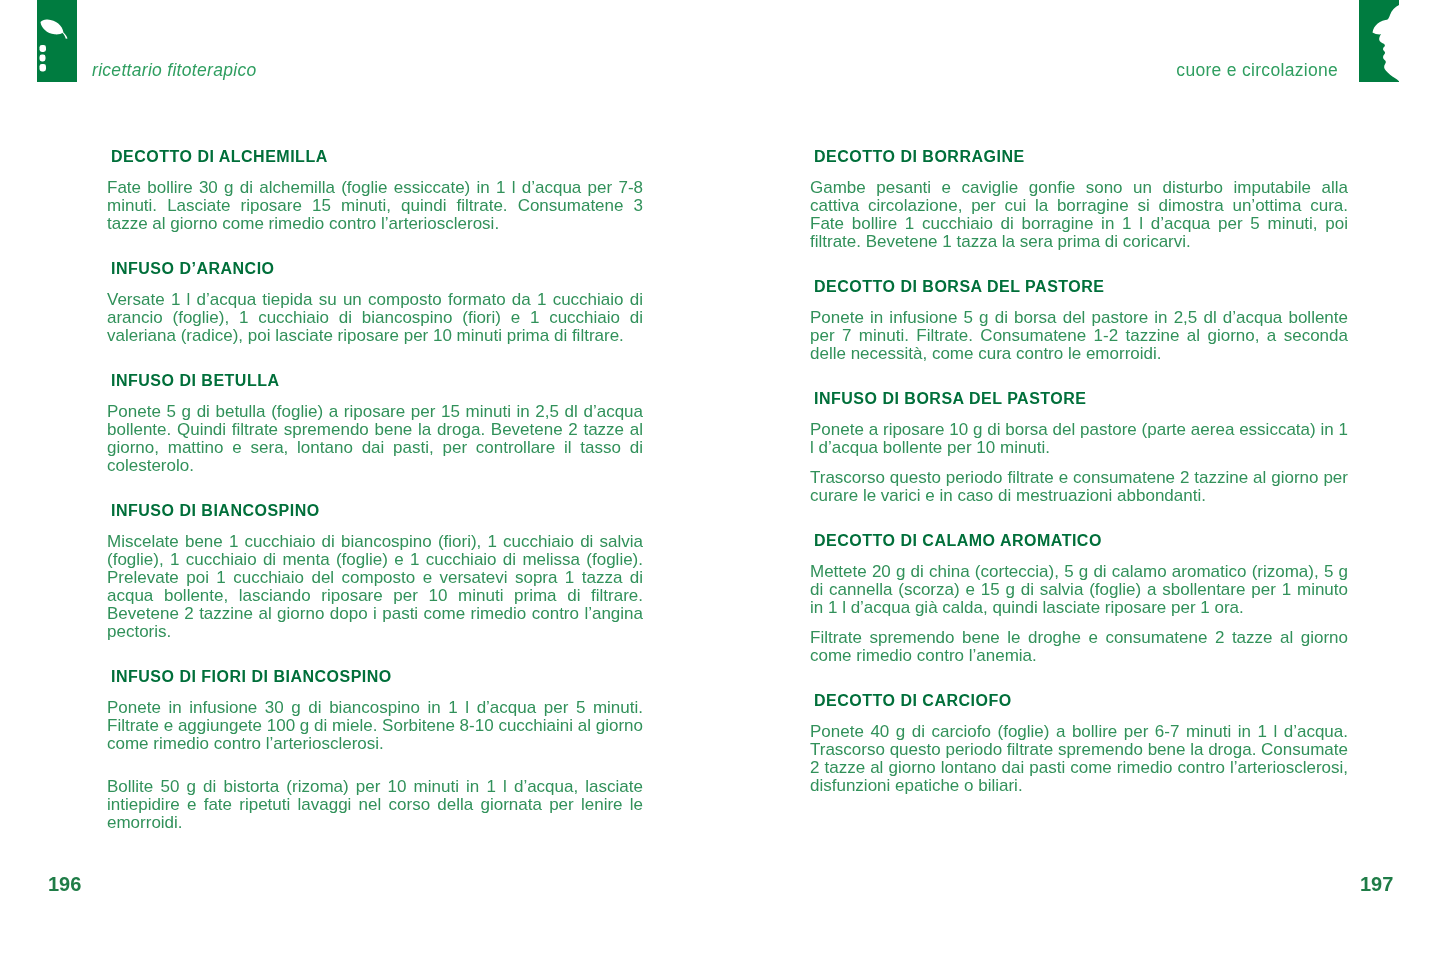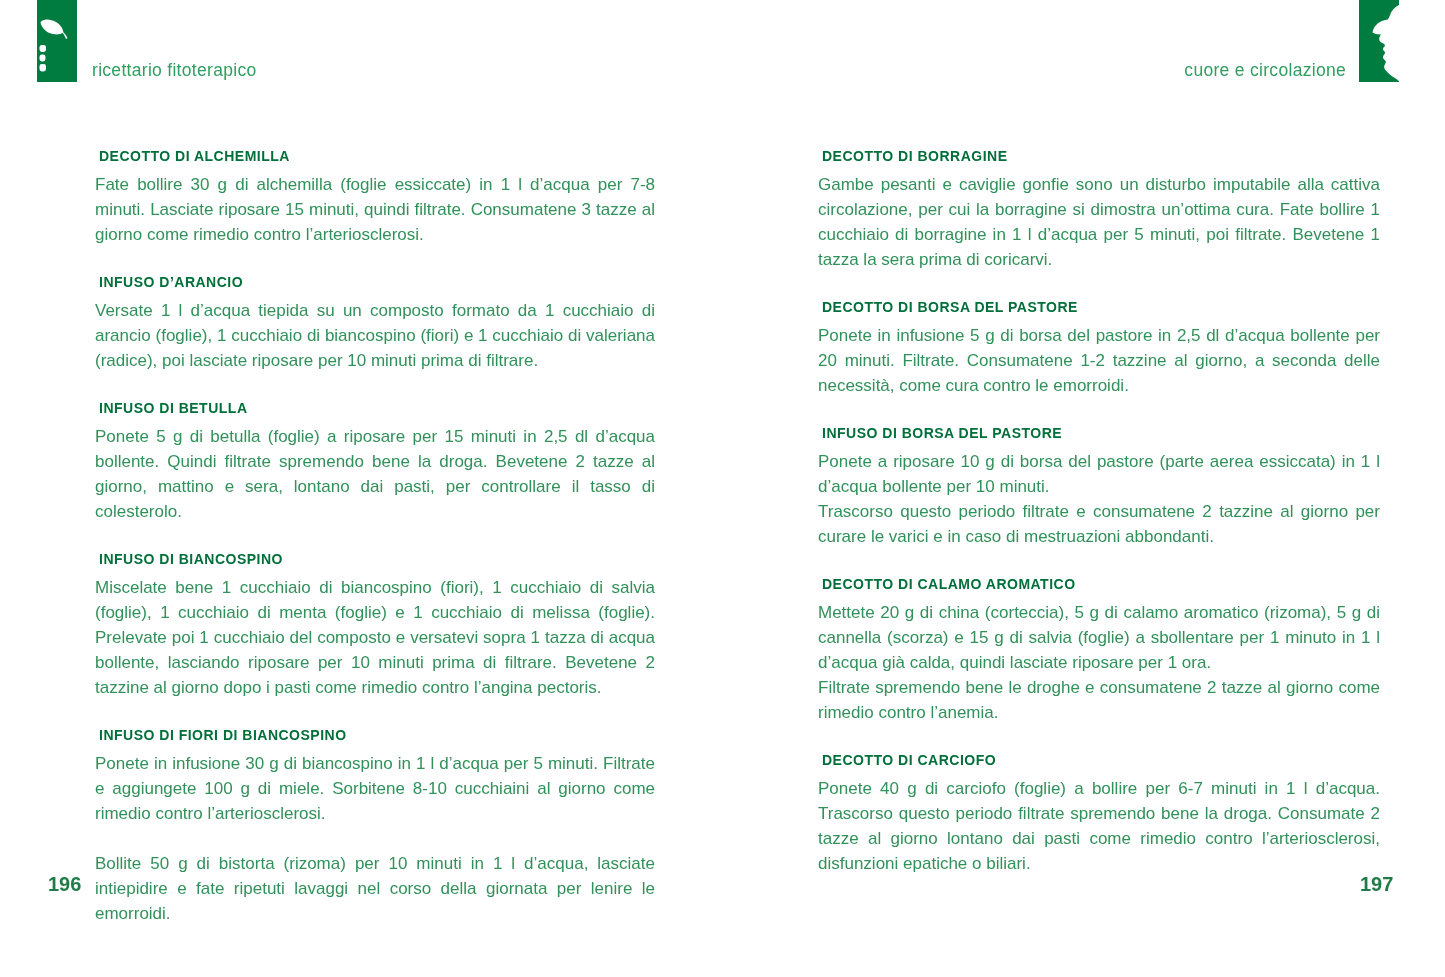--- a/index.html
+++ b/index.html
@@ -24,39 +24,39 @@
   .logo { position: absolute; top: 0; width: 40px; height: 82px; }
   .logo-left  { left: 37px; }
   .logo-right { left: 1359px; }
   .running-title {
     position: absolute; top: 60px;
     font-size: 17.5px; line-height: 20px;
     color: var(--running-green);
     letter-spacing: 0.3px;
     white-space: nowrap;
   }
-  .running-title.left  { left: 92px; }
-  .running-title.right { right: 99px; }
+  .running-title.left  { left: 92px; font-style: italic; }
+  .running-title.right { right: 107px; }
 
   
   .col { position: absolute; top: 146px; }
   .col-left  { left: 95px;  width: 560px; }
-  .col-right { left: 818px; width: 562px; }
+  .col-right { left: 798px; width: 562px; }
 
   .recipe { margin: 0 0 25px 0; }
   .recipe h2 {
-    margin: 0 0 5px 4px;
-    font-size: 14px; line-height: 21px;
+    margin: 0 0 5px 16px;
+    font-size: 16px; line-height: 21px;
     font-weight: bold;
     letter-spacing: 0.5px;
     color: var(--heading-green);
   }
   .recipe p {
-    margin: 0;
-    font-size: 17px; line-height: 25px;
+    margin: 12px;
+    font-size: 17px; line-height: 18px;
     color: var(--body-green);
     text-align: justify;
   }
 
   
   .page-number {
     position: absolute; top: 873px;
     font-size: 20px; font-weight: bold;
     color: var(--pagenum-green);
   }
@@ -129,21 +129,21 @@
         <p>Bollite 50 g di bistorta (rizoma) per 10 minuti in 1 l d’acqua, lasciate intiepidire e fate ripetuti lavaggi nel corso della giornata per lenire le emorroidi.</p>
       </article>
     </section>
   <section class="col col-right">
       <article class="recipe">
         <h2>DECOTTO DI BORRAGINE</h2>
         <p>Gambe pesanti e caviglie gonfie sono un disturbo imputabile alla cattiva circolazione, per cui la borragine si dimostra un’ottima cura. Fate bollire 1 cucchiaio di borragine in 1 l d’acqua per 5 minuti, poi filtrate. Bevetene 1 tazza la sera prima di coricarvi.</p>
       </article>
       <article class="recipe">
         <h2>DECOTTO DI BORSA DEL PASTORE</h2>
-        <p>Ponete in infusione 5 g di borsa del pastore in 2,5 dl d’acqua bollente per 20 minuti. Filtrate. Consumatene 1-2 tazzine al giorno, a seconda delle necessità, come cura contro le emorroidi.</p>
+        <p>Ponete in infusione 5 g di borsa del pastore in 2,5 dl d’acqua bollente per 7 minuti. Filtrate. Consumatene 1-2 tazzine al giorno, a seconda delle necessità, come cura contro le emorroidi.</p>
       </article>
       <article class="recipe">
         <h2>INFUSO DI BORSA DEL PASTORE</h2>
         <p>Ponete a riposare 10 g di borsa del pastore (parte aerea essiccata) in 1 l d’acqua bollente per 10 minuti.</p>
         <p>Trascorso questo periodo filtrate e consumatene 2 tazzine al giorno per curare le varici e in caso di mestruazioni abbondanti.</p>
       </article>
       <article class="recipe">
         <h2>DECOTTO DI CALAMO AROMATICO</h2>
         <p>Mettete 20 g di china (corteccia), 5 g di calamo aromatico (rizoma), 5 g di cannella (scorza) e 15 g di salvia (foglie) a sbollentare per 1 minuto in 1 l d’acqua già calda, quindi lasciate riposare per 1 ora.</p>
         <p>Filtrate spremendo bene le droghe e consumatene 2 tazze al giorno come rimedio contro l’anemia.</p>

